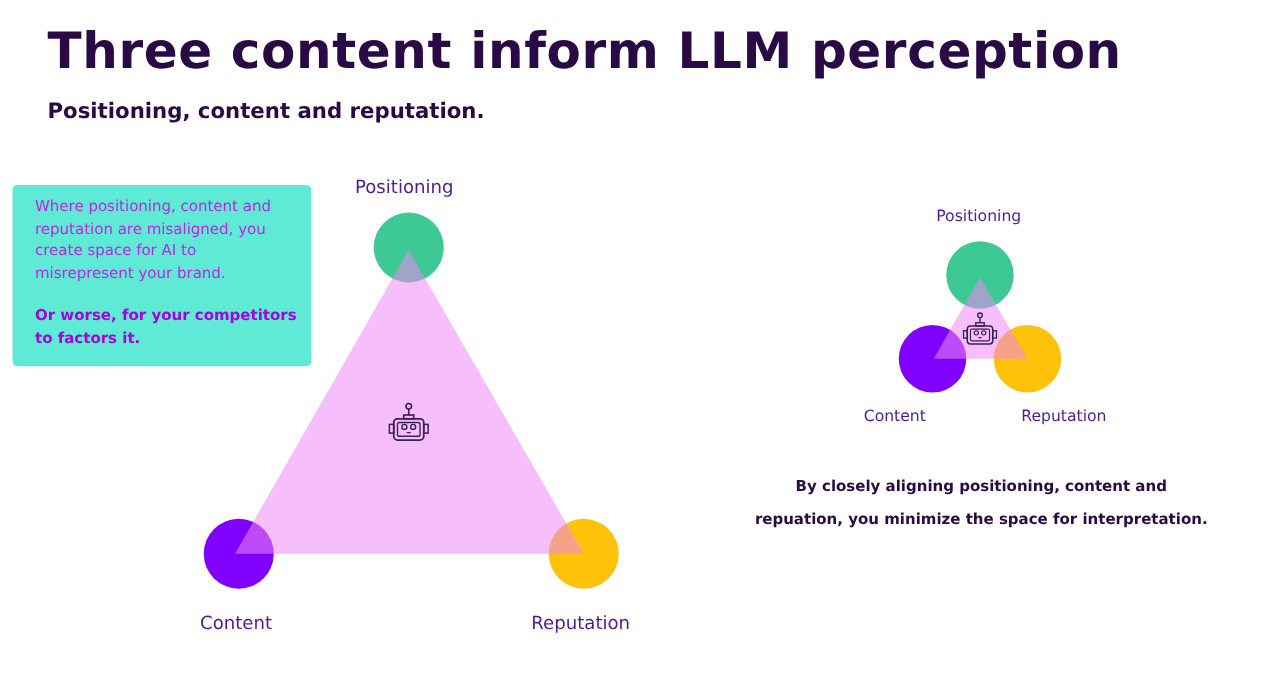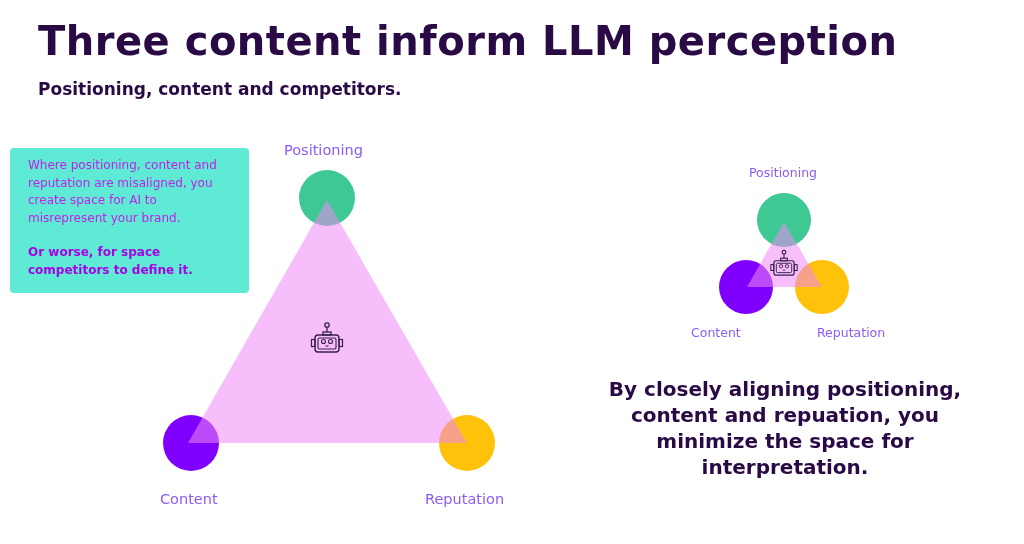--- a/index.html
+++ b/index.html
@@ -3,33 +3,33 @@
 <meta charset="utf-8">
 <style>
   html, body { margin:0; padding:0; background:#ffffff; }
   body { width:1024px; height:544px; position:relative; overflow:hidden; font-family:"DejaVu Sans", sans-serif; color:#2a0a45; }
   .title { position:absolute; left:38px; top:18px; font-size:40px; font-weight:bold; color:#2a0a45; letter-spacing:0.5px; margin:0; white-space:nowrap; }
   .subtitle { position:absolute; left:38px; top:79px; font-size:17px; font-weight:bold; color:#2a0a45; margin:0; white-space:nowrap; }
   .callout { position:absolute; left:10px; top:148px; width:239px; height:145px; background:#5eead4; border-radius:4px; box-sizing:border-box; padding:9px 10px 0 18px; color:#c022e8; font-size:12px; line-height:17.5px; }
   .callout p { margin:0; }
   .callout .strong { font-weight:bold; color:#a800e6; margin-top:17px; }
   svg.diagram { position:absolute; left:0; top:0; }
-  .label { position:absolute; font-size:14.5px; color:#8b5cf6; white-space:nowrap; }
+  .label { position:absolute; font-size:14.5px; color:#4c1d95; white-space:nowrap; }
   .label.small { font-size:12.5px; }
-  .conclusion { position:absolute; left:600px; top:376px; width:370px; text-align:center; font-size:20px; font-weight:bold; line-height:26px; color:#2a0a45; }
+  .conclusion { position:absolute; left:600px; top:376px; width:370px; text-align:center; font-size:12px; font-weight:bold; line-height:26px; color:#2a0a45; }
 </style>
 </head>
 <body>
 
 <h1 class="title">Three content inform LLM perception</h1>
-<h2 class="subtitle">Positioning, content and competitors.</h2>
+<h2 class="subtitle">Positioning, content and reputation.</h2>
 
 <div class="callout">
   <p>Where positioning, content and reputation are misaligned, you create space for AI to misrepresent your brand.</p>
-  <p class="strong">Or worse, for space competitors to define it.</p>
+  <p class="strong">Or worse, for your competitors to factors it.</p>
 </div>
 
 <svg class="diagram" width="1024" height="544">
   <defs>
     <g id="robot">
       <line x1="0" y1="-13" x2="0" y2="-8" stroke="#3a2050" stroke-width="1.3"></line>
       <circle cx="0" cy="-15" r="2.2" fill="none" stroke="#3a2050" stroke-width="1.3"></circle>
       <rect x="-4" y="-8" width="8" height="3" fill="none" stroke="#3a2050" stroke-width="1.3"></rect>
       <rect x="-12" y="-5" width="24" height="17" rx="3" fill="none" stroke="#3a2050" stroke-width="1.4"></rect>
       <rect x="-9" y="-2" width="18" height="11" rx="1.5" fill="none" stroke="#3a2050" stroke-width="1.1"></rect>

